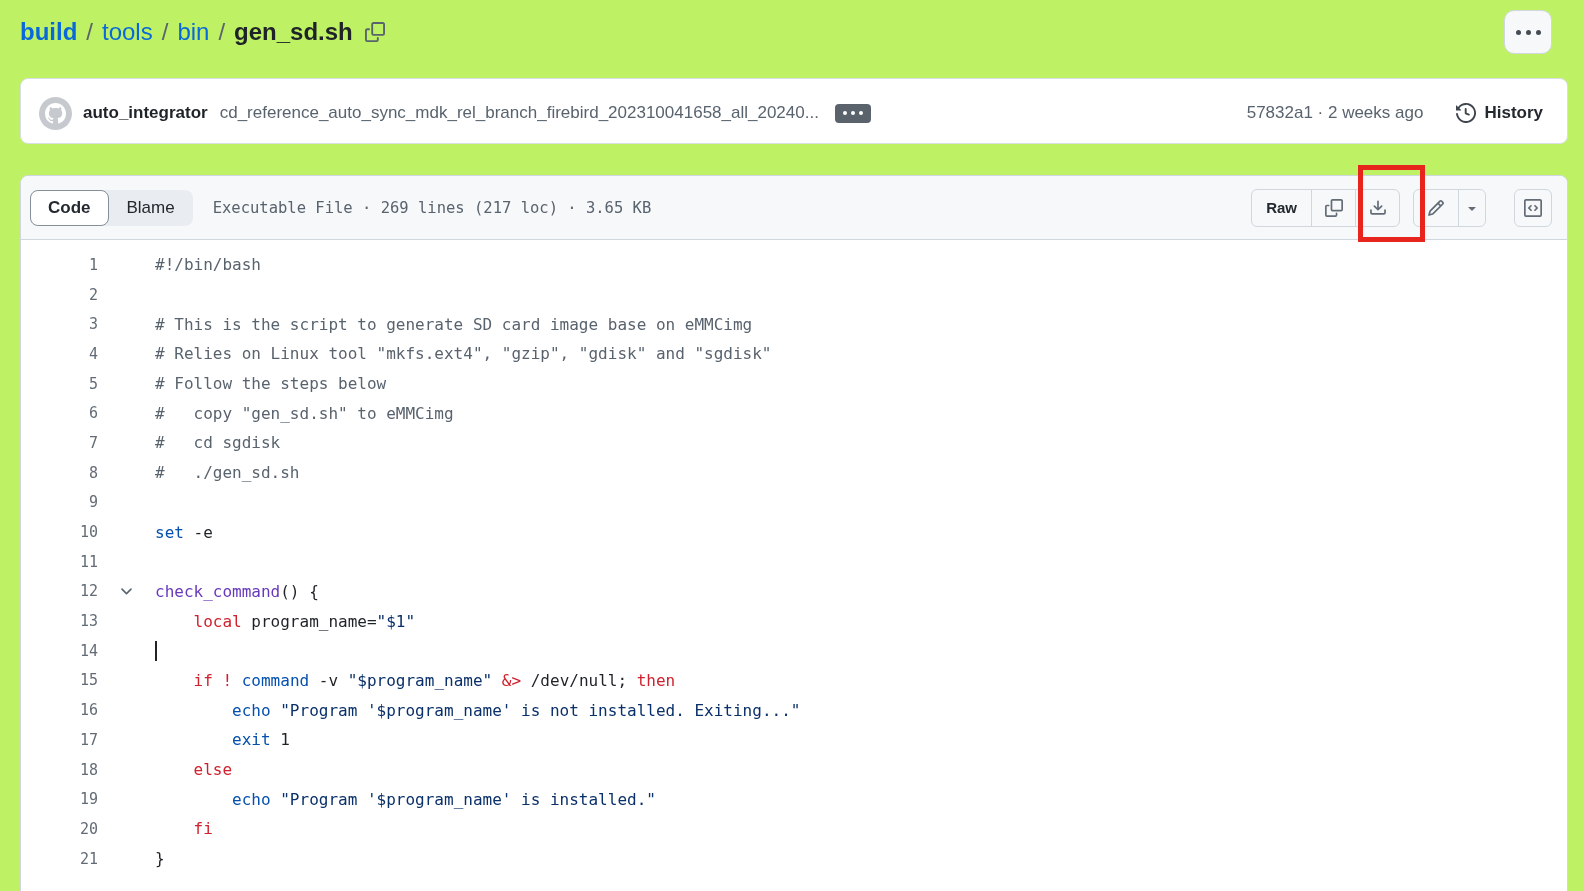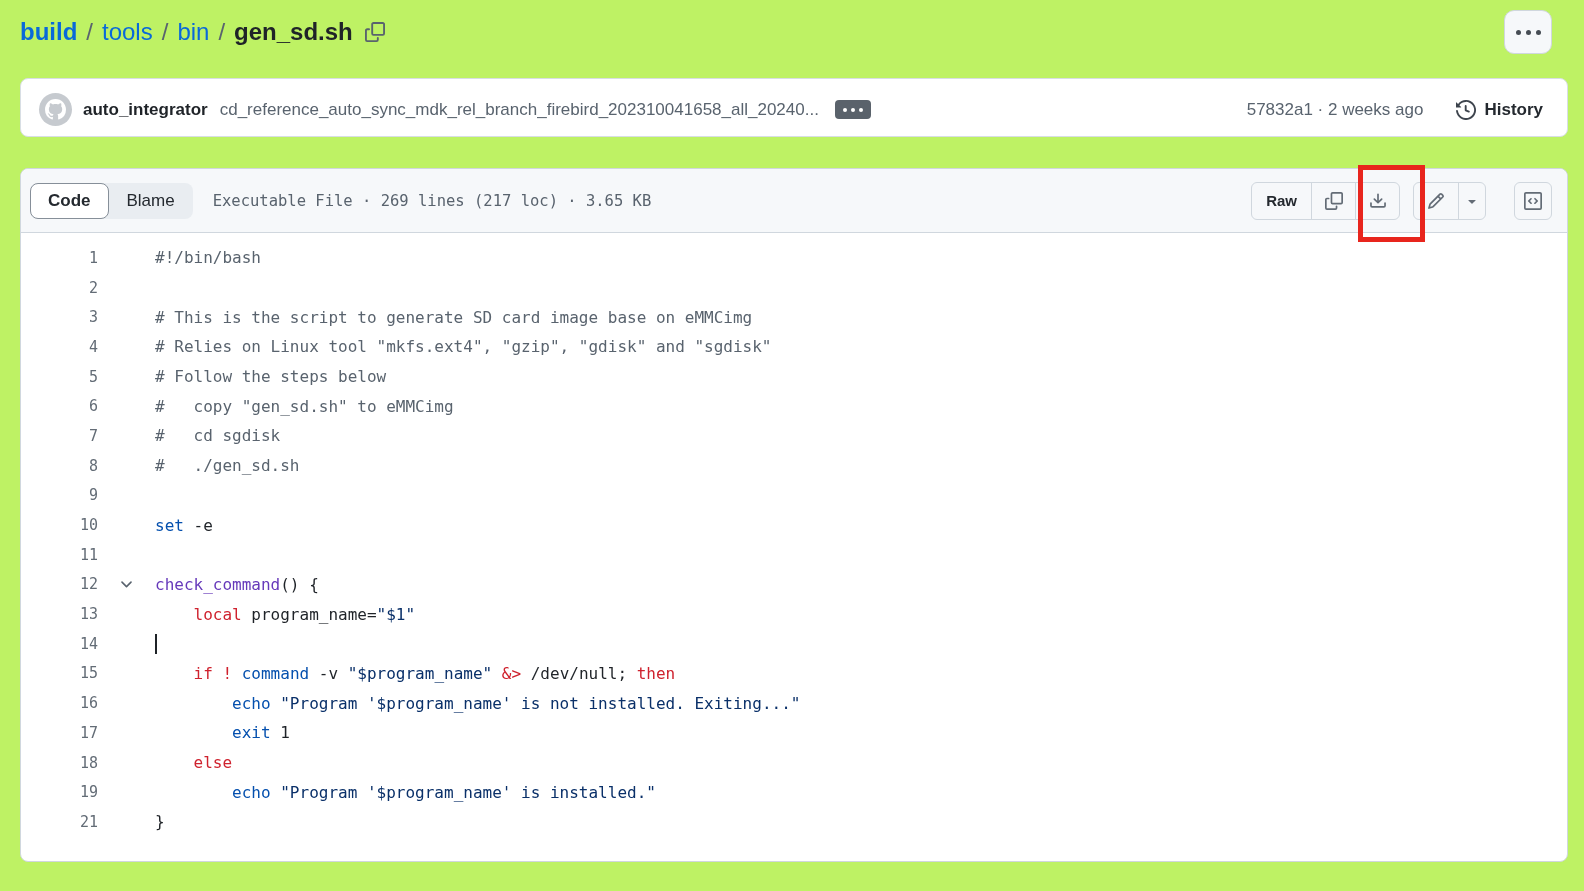--- a/index.html
+++ b/index.html
@@ -20,21 +20,21 @@
 
   .kebab-btn {
     position:absolute; top:10px; right:16px; width:48px; height:44px;
     background:#f6f8fa; border:1px solid #d0d7de; border-radius:10px;
     display:flex; align-items:center; justify-content:center; gap:5px; cursor:pointer;
   }
   .kebab-btn .dot { width:5px; height:5px; border-radius:50%; background:#454c54; }
 
   
   .commit-bar {
-    margin-top:31px; height:59px; border:1px solid #d8dee4; border-radius:8px;
+    margin-top:31px; height:66px; border:1px solid #d8dee4; border-radius:8px;
     display:flex; align-items:center; padding:4px 24px 0 18px; background:#fff;
   }
   .avatar {
     width:33px; height:33px; border-radius:50%; background:#c6cacf;
     display:flex; align-items:center; justify-content:center; flex:none;
   }
   .commit-author { font-weight:700; font-size:17px; margin-left:11px; white-space:nowrap; }
   .commit-msg { color:#59636e; font-size:17px; margin-left:12px; white-space:nowrap; overflow:hidden; }
   .msg-kebab {
     margin-left:16px; width:36px; height:19px; border-radius:4px; background:#5a626b;
@@ -283,20 +283,25 @@
             <span class="ln">18</span>
             <span class="gutter"></span>
             <span class="code-text"><span class="tok-p">    </span><span class="tok-k">else</span></span>
           </div>
           <div class="code-line">
             <span class="ln">19</span>
             <span class="gutter"></span>
             <span class="code-text"><span class="tok-p">        </span><span class="tok-b">echo</span><span class="tok-p"> </span><span class="tok-s">"Program '$program_name' is installed."</span></span>
           </div>
           <div class="code-line">
+            <span class="ln">20</span>
+            <span class="gutter"></span>
+            <span class="code-text"><span class="tok-p">    </span><span class="tok-k">fi</span></span>
+          </div>
+          <div class="code-line">
             <span class="ln">21</span>
             <span class="gutter"></span>
             <span class="code-text"><span class="tok-p">}</span></span>
           </div>
         </div>
     </div>
   </div>
 
   <div class="anno-box"></div>
 </div>

